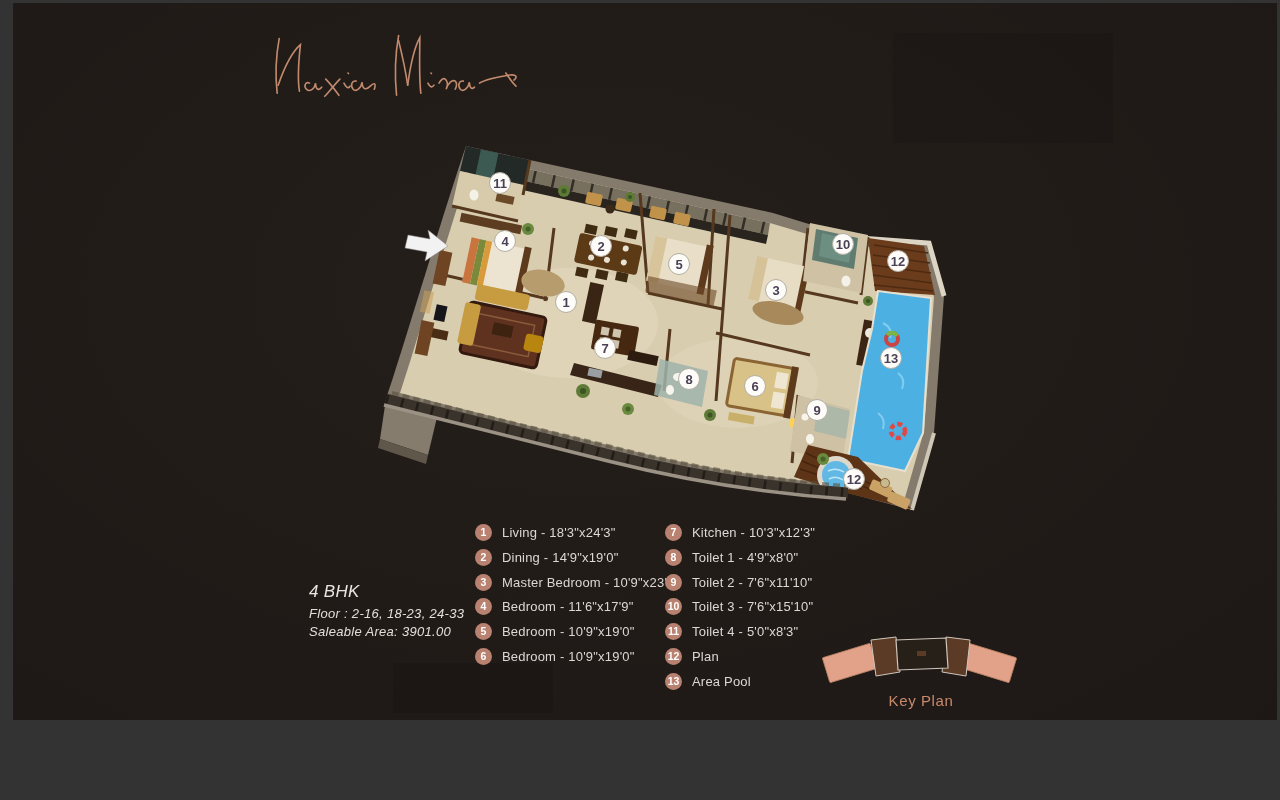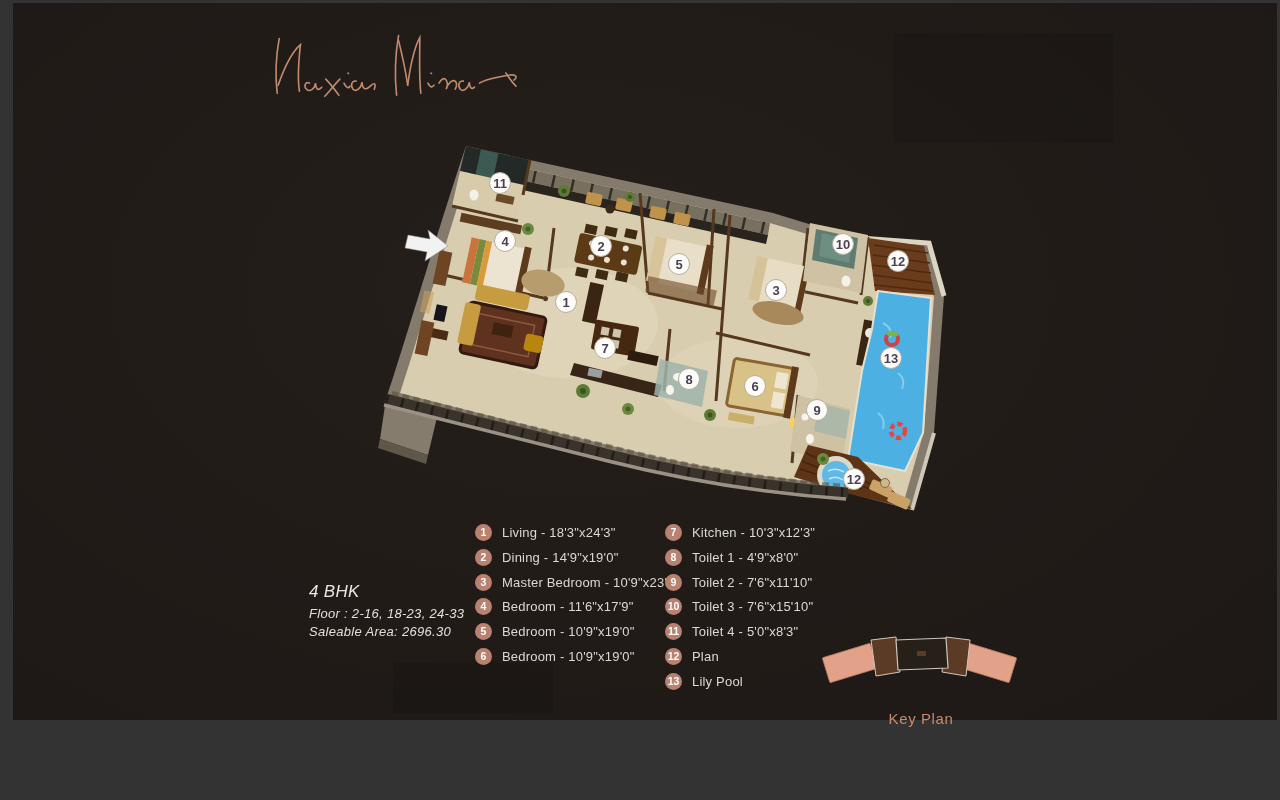--- a/index.html
+++ b/index.html
@@ -29,21 +29,21 @@
   .legend-col{position:absolute;top:521px;}
   .legend-col.left{left:462px;}
   .legend-col.right{left:652px;}
   .legend-row{display:flex;align-items:center;height:17px;margin-bottom:7.8px;}
   .legend-num{flex:0 0 17px;width:17px;height:17px;border-radius:50%;
     background:#b98170;color:#fff;font-size:10.5px;font-weight:bold;
     text-align:center;line-height:17px;margin-right:10px;}
   .legend-label{font-size:13px;color:#dcd8d4;letter-spacing:.2px;white-space:nowrap;}
   
   .keyplan{position:absolute;left:809px;top:625px;width:198px;}
-  .keyplan-label{margin-top:20px;text-align:center;color:#c9896b;font-size:15px;letter-spacing:.6px;}
+  .keyplan-label{margin-top:2px;text-align:center;color:#c9896b;font-size:15px;letter-spacing:.6px;}
 </style>
 </head>
 <body>
 
 <div class="page">
 
   <div class="bg-blotch" style="left:880px;top:30px;width:220px;height:110px;"></div>
   <div class="bg-blotch" style="left:380px;top:660px;width:160px;height:50px;"></div>
 
   <svg class="logo" viewBox="0 0 255 80" role="img" aria-label="Naxia Minar">
@@ -279,21 +279,21 @@
         <circle cx="476" cy="346" r="10.5" class="marker-circle"></circle>
         <text x="476" y="350.5" class="marker-num">12</text>
         <circle cx="513" cy="225" r="10.5" class="marker-circle"></circle>
         <text x="513" y="229.5" class="marker-num">13</text>
       </g>
   </svg>
 
   <div class="unit-info">
     <div class="unit-type">4 BHK</div>
     <div class="unit-line">Floor : 2-16, 18-23, 24-33</div>
-    <div class="unit-line">Saleable Area: 2696.30</div>
+    <div class="unit-line">Saleable Area: 3901.00</div>
   </div>
 
   <div class="legend-col left">
       <div class="legend-row">
         <span class="legend-num">1</span>
         <span class="legend-label">Living - 18'3"x24'3"</span>
       </div>
       <div class="legend-row">
         <span class="legend-num">2</span>
         <span class="legend-label">Dining - 14'9"x19'0"</span>
@@ -335,21 +335,21 @@
       <div class="legend-row">
         <span class="legend-num">11</span>
         <span class="legend-label">Toilet 4 - 5'0"x8'3"</span>
       </div>
       <div class="legend-row">
         <span class="legend-num">12</span>
         <span class="legend-label">Plan</span>
       </div>
       <div class="legend-row">
         <span class="legend-num">13</span>
-        <span class="legend-label">Lily Pool</span>
+        <span class="legend-label">Area Pool</span>
       </div>
     </div>
 
   <div class="keyplan">
     <svg viewBox="0 0 195 58" width="195" height="58">
       <rect x="3" y="22" width="50" height="26" rx="1" transform="rotate(-17 28 35)" fill="#e2a289" stroke="#b97f63" stroke-width=".8"></rect>
       <rect x="142" y="22" width="50" height="26" rx="1" transform="rotate(17 167 35)" fill="#e2a289" stroke="#b97f63" stroke-width=".8"></rect>
       <polygon points="49,12 74,9 78,44 54,48" fill="#5c3b26" stroke="#cfc6bc" stroke-width="1"></polygon>
       <polygon points="124,9 148,12 144,48 120,44" fill="#5c3b26" stroke="#cfc6bc" stroke-width="1"></polygon>
       <polygon points="74,12 124,10 126,40 76,42" fill="#262019" stroke="#cfc6bc" stroke-width="1.2"></polygon>

